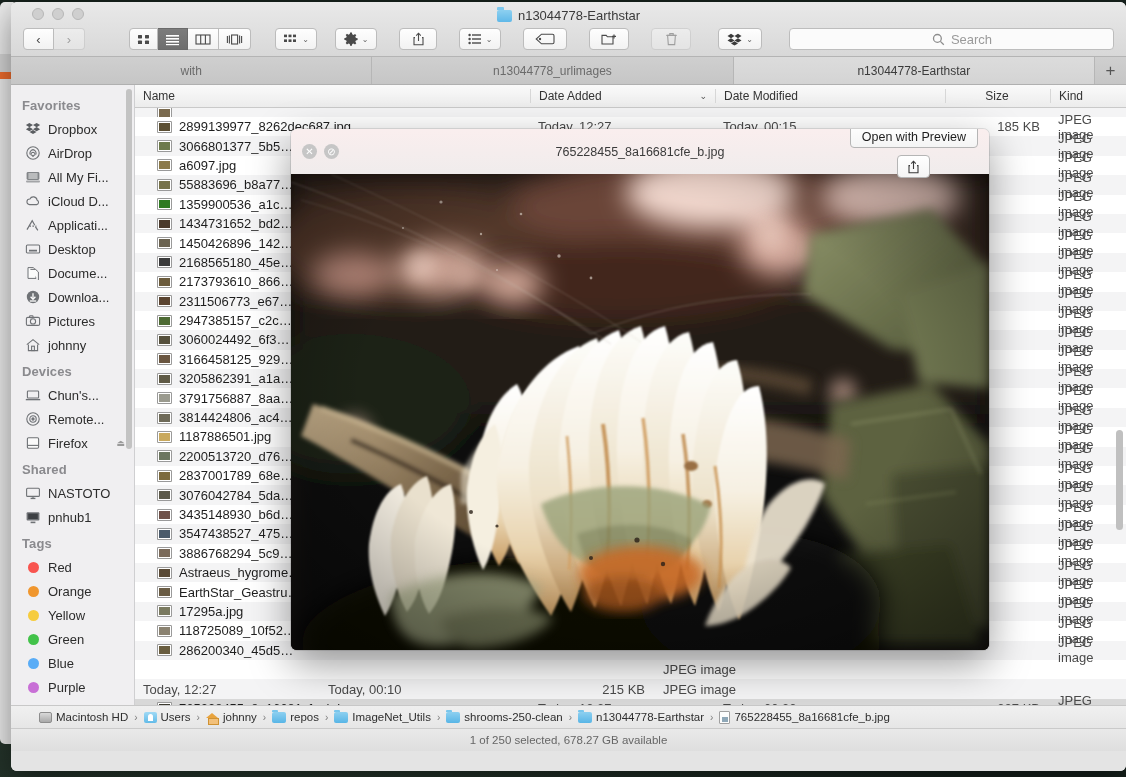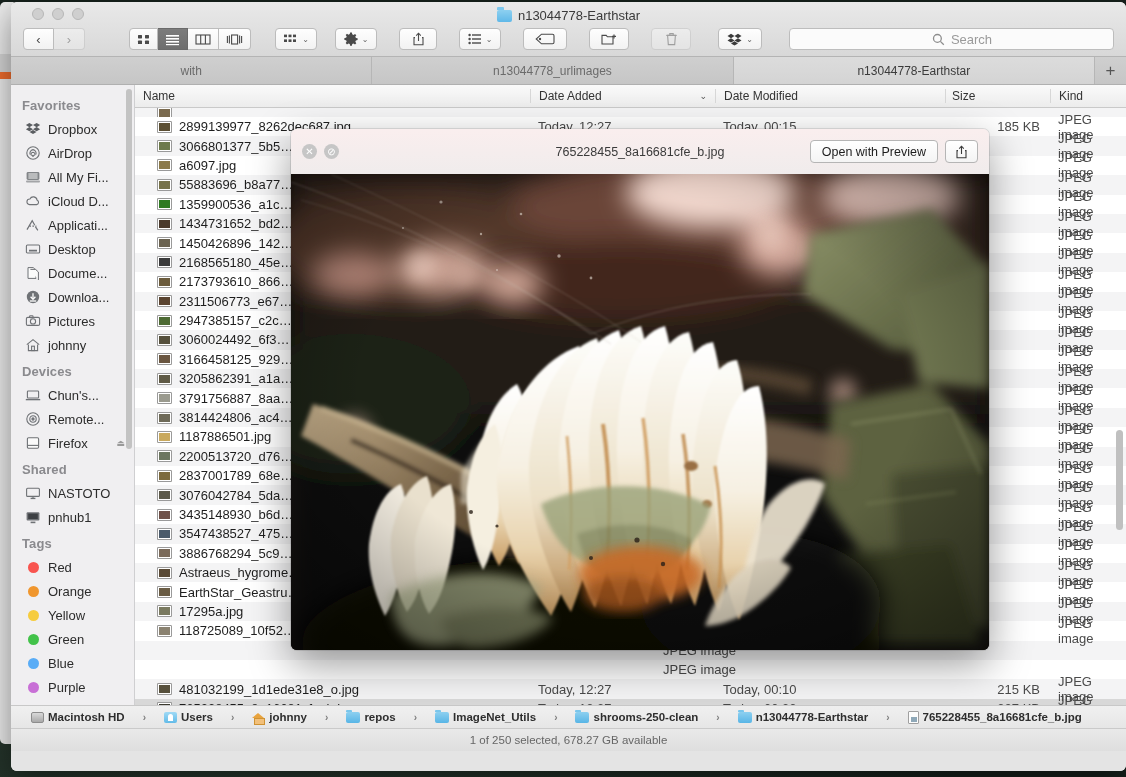--- a/index.html
+++ b/index.html
@@ -140,21 +140,21 @@
     height: 23px; flex: 0 0 23px; display: flex; align-items: center;
     background: linear-gradient(180deg,#fafafa,#ececec);
     border-bottom: 1px solid #c9c9c9; font-size: 12px; color: #333;
   }
   .col { padding: 0 8px; white-space: nowrap; overflow: hidden; position: relative; }
   .col + .col { border-left: 1px solid #d7d7d7; }
   .c-name { width: 395px; flex: 0 0 395px; }
   .c-added { width: 185px; flex: 0 0 185px; display:flex; align-items:center;justify-content:flex-end; }
   .c-added .sortchev { margin-left: auto; font-size: 9px; color: #555; }
   .c-mod { width: 230px; flex: 0 0 230px; }
-  .c-size { width: 105px; flex: 0 0 105px; text-align: left; padding-left: 6px; }
+  .c-size { width: 105px; flex: 0 0 105px; text-align: center; padding-left: 6px; }
   .c-kind { flex: 1 1 auto; }
 
   #rows { flex: 1 1 auto; overflow: hidden; position: relative; }
   .row {
     height: 19.4px; display: flex; align-items: center; font-size: 13px; color: #1e1e1e;
   }
   .row.odd { background: #f4f4f5; }
   .row.even { background: #ffffff; }
   .row.selected { background: #d8d8d8; }
   .r-name { width: 395px; flex: 0 0 395px; display: flex; align-items: center;
@@ -169,23 +169,23 @@
   .r-kind { flex: 1 1 auto; padding-left: 8px; color: #4a4a4a; }
 
   #list-scroll {
     position: absolute; right: 3px; top: 345px; width: 7px; height: 100px;
     background: #c0c0c0; border-radius: 4px; z-index: 5;
   }
 
   
   #pathbar {
     height: 23px; flex: 0 0 23px; display: flex; align-items: center;
-    gap: 16px; padding-left: 20px; font-size: 11.5px; color: #2e2e2e;
+    gap: 4px; padding-left: 28px; font-size: 11.5px; color: #2e2e2e;
     background: linear-gradient(180deg,#f0f0f0,#e6e6e6);
-    border-top: 1px solid #c8c8c8; overflow: hidden; white-space: nowrap; font-weight: bold;
+    border-top: 1px solid #c8c8c8; overflow: hidden; white-space: nowrap;
   }
   .crumb { display: flex; align-items: center; gap: 4px; }
   .crumb-sep { color: #7d7d7d; font-size: 10px; margin: 0 2px; }
   .ic-hd { width: 13px; height: 11px; background: linear-gradient(180deg,#d9d9d9,#a9a9a9);
            border: 1px solid #8d8d8d; border-radius: 2px; }
   .ic-folder { width: 14px; height: 11px; border-radius: 2px;
                background: linear-gradient(180deg,#8dd0f0,#58b5e6); position: relative; }
   .ic-folder::before { content:""; position:absolute; left:0; top:-2px; width:6px; height:2px;
                        background:#79c6ec; border-radius:1px 1px 0 0; }
   .ic-users { width: 13px; height: 11px; background: linear-gradient(180deg,#9fd9f5,#63bbe8);
@@ -220,21 +220,21 @@
     background: linear-gradient(180deg, rgba(250,238,238,.97), rgba(240,236,236,.97));
     display: flex; align-items: center; padding: 0 11px;
   }
   .ql-ctl { width: 15px; height: 15px; border-radius: 50%; background: #c6c6c6;
             display: flex; align-items: center; justify-content: center;
             color: #fff; font-size: 10px; line-height: 1; margin-right: 7px; }
   #ql-title {
     position: absolute; left: 0; right: 0; text-align: center;
     font-size: 12.5px; color: #3a3a3a; pointer-events: none;
   }
-  #ql-actions { margin-left: auto; display: flex; align-items: center; gap: 7px; z-index: 2; }
+  #ql-actions { margin-left: auto; display: flex; align-items: center; gap: 7px; z-index: 2; flex-direction: column; }
   #ql-open {
     height: 23px; padding: 0 11px; font-size: 12.5px; color: #1d1d1d;
     background: linear-gradient(180deg,#ffffff,#f4f4f4);
     border: 1px solid #b5b5b5; border-radius: 4px;
     display: flex; align-items: center;
   }
   #ql-share {
     width: 33px; height: 23px; background: linear-gradient(180deg,#ffffff,#f4f4f4);
     border: 1px solid #b5b5b5; border-radius: 4px;
     display: flex; align-items: center; justify-content: center;
@@ -939,36 +939,36 @@
             <div class="r-name">
               <span class="thumb" style="background:#8a8270"></span>
               <span>118725089_10f52…</span>
             </div>
             <div class="r-added"></div>
             <div class="r-mod"></div>
             <div class="r-size"></div>
             <div class="r-kind">JPEG image</div>
           </div>
           <div class="row odd" style="">
-            <div class="r-added"></div>
-            <div class="r-mod"></div>
-            <div class="r-size"></div>
-            <div class="r-kind">JPEG image</div>
-          </div>
-          <div class="row even" style="">
-            <div class="r-added"></div>
-            <div class="r-mod"></div>
-            <div class="r-size"></div>
-            <div class="r-kind">JPEG image</div>
-          </div>
-          <div class="row odd" style="">
-            <div class="r-name">
-              <span class="thumb" style="background:#57503c"></span>
-              <span>481032199_1d1ede31e8_o.jpg</span>
-            </div>
+            <div class="r-name">
+              <span class="thumb" style="background:#6a5e40"></span>
+              <span>286200340_45d5…</span>
+            </div>
+            <div class="r-added"></div>
+            <div class="r-mod"></div>
+            <div class="r-size"></div>
+            <div class="r-kind">JPEG image</div>
+          </div>
+          <div class="row even" style="">
+            <div class="r-added"></div>
+            <div class="r-mod"></div>
+            <div class="r-size"></div>
+            <div class="r-kind">JPEG image</div>
+          </div>
+          <div class="row odd" style="">
             <div class="r-added">Today, 12:27</div>
             <div class="r-mod">Today, 00:10</div>
             <div class="r-size">215 KB</div>
             <div class="r-kind">JPEG image</div>
           </div>
           <div class="row selected" style="">
             <div class="r-name">
               <span class="thumb" style="background:#3c3a30"></span>
               <span>765228455_8a16681cfe_b.jpg</span>
             </div>

